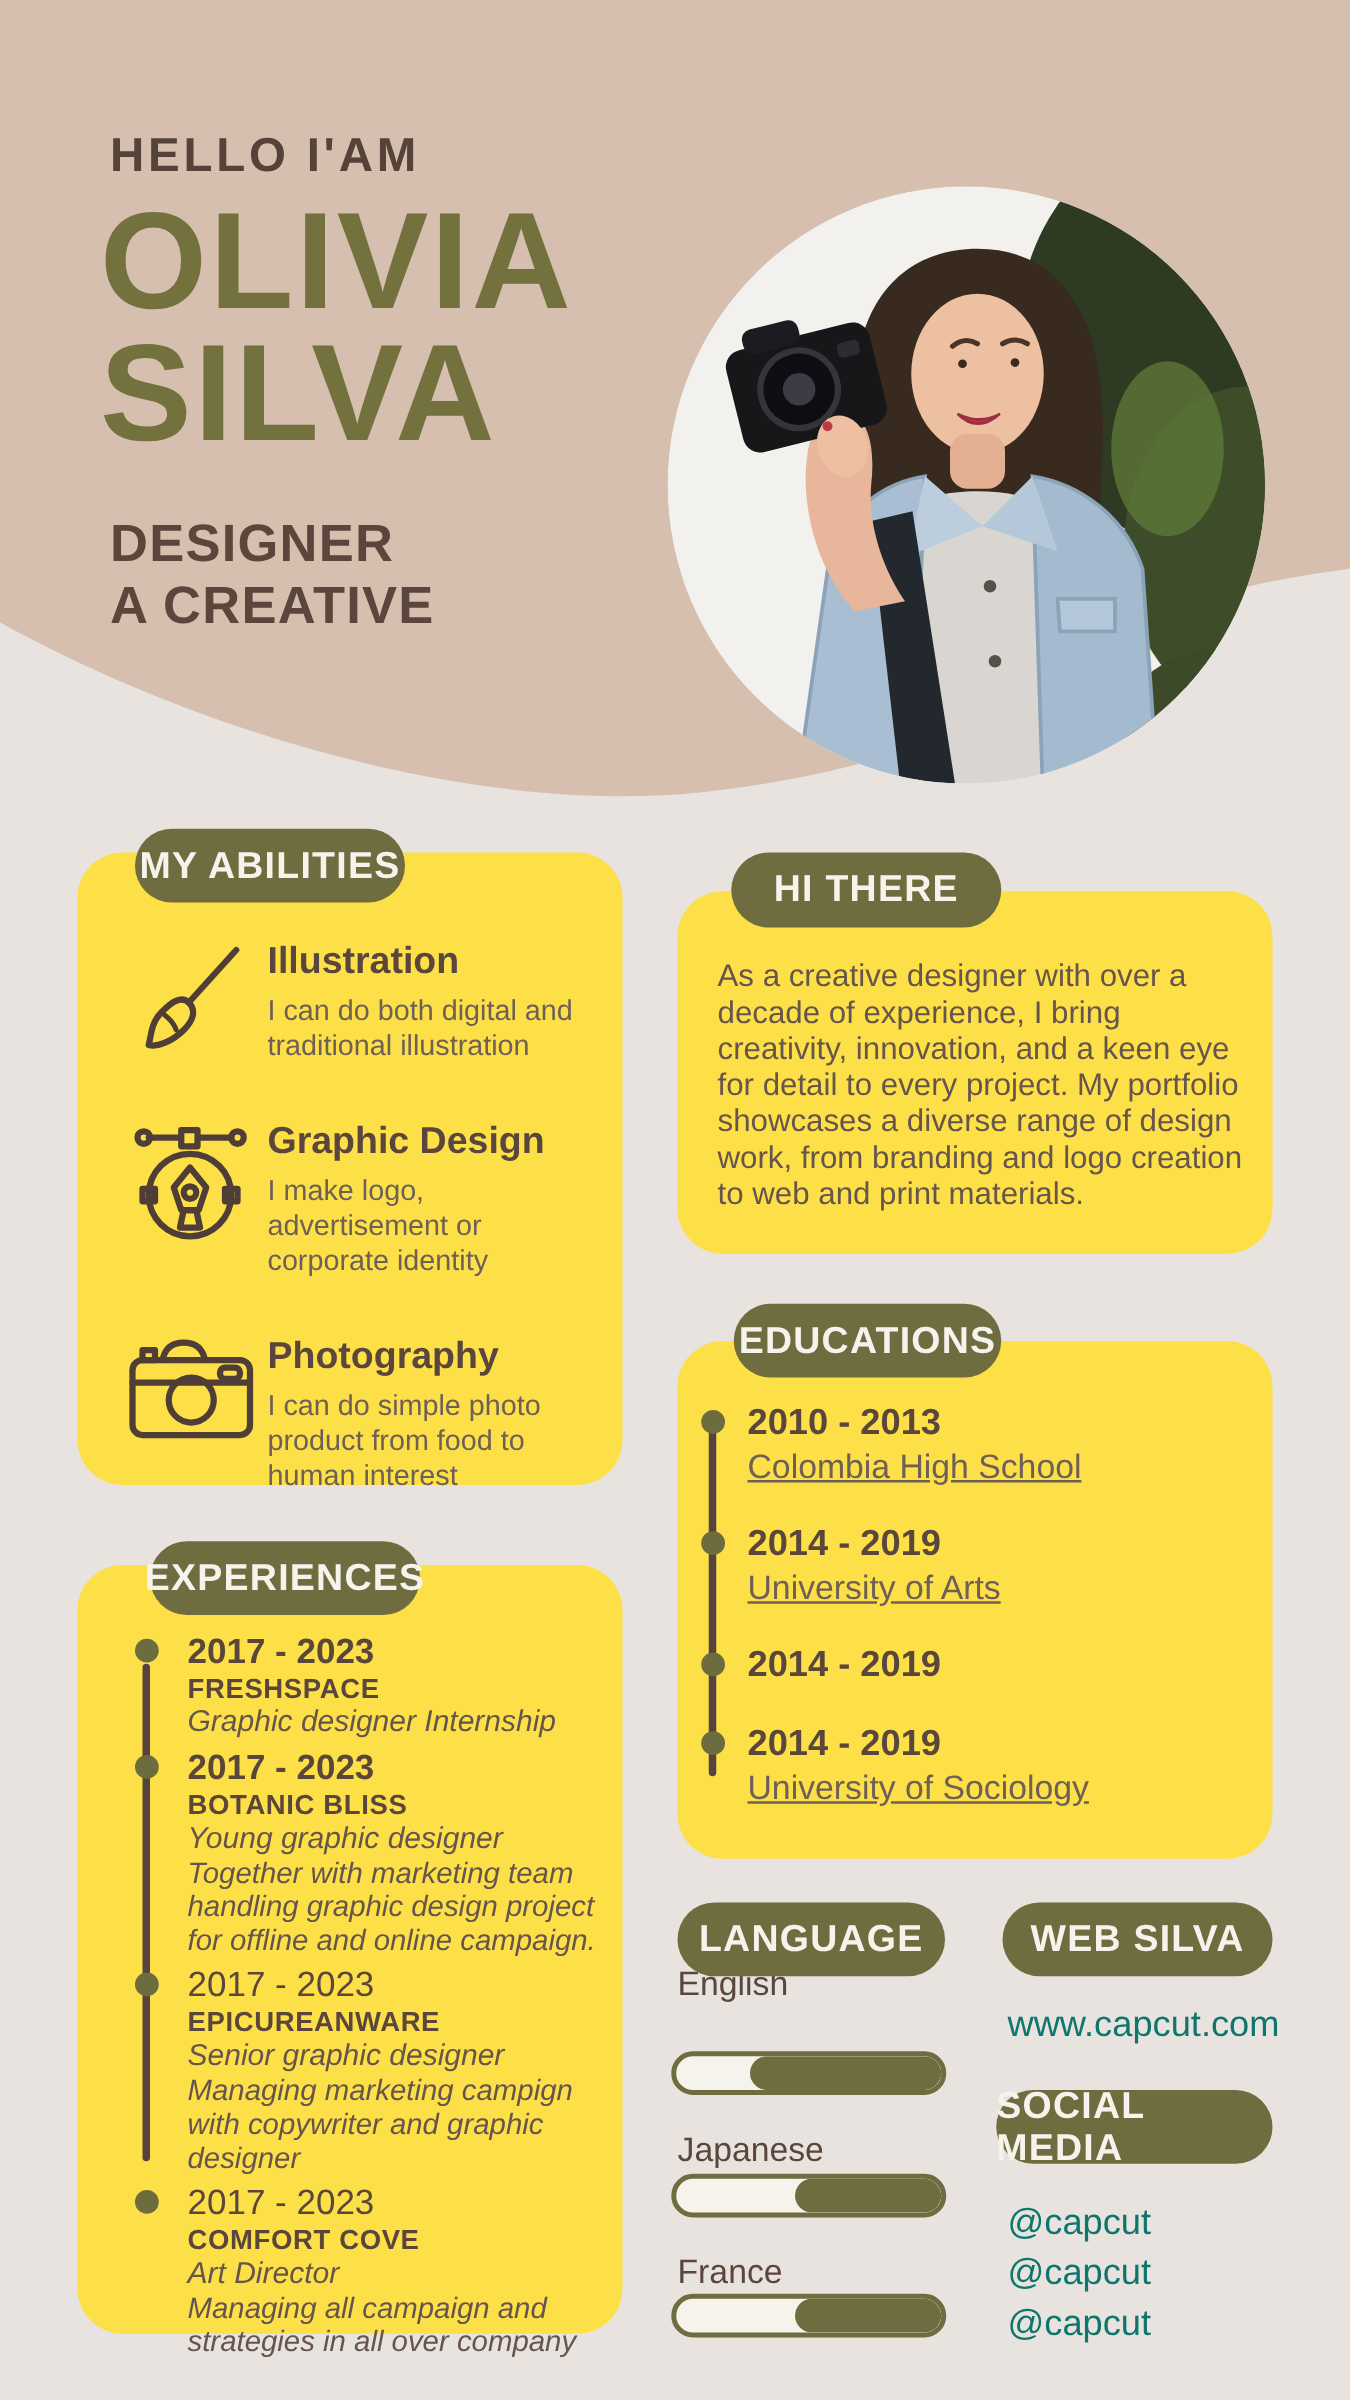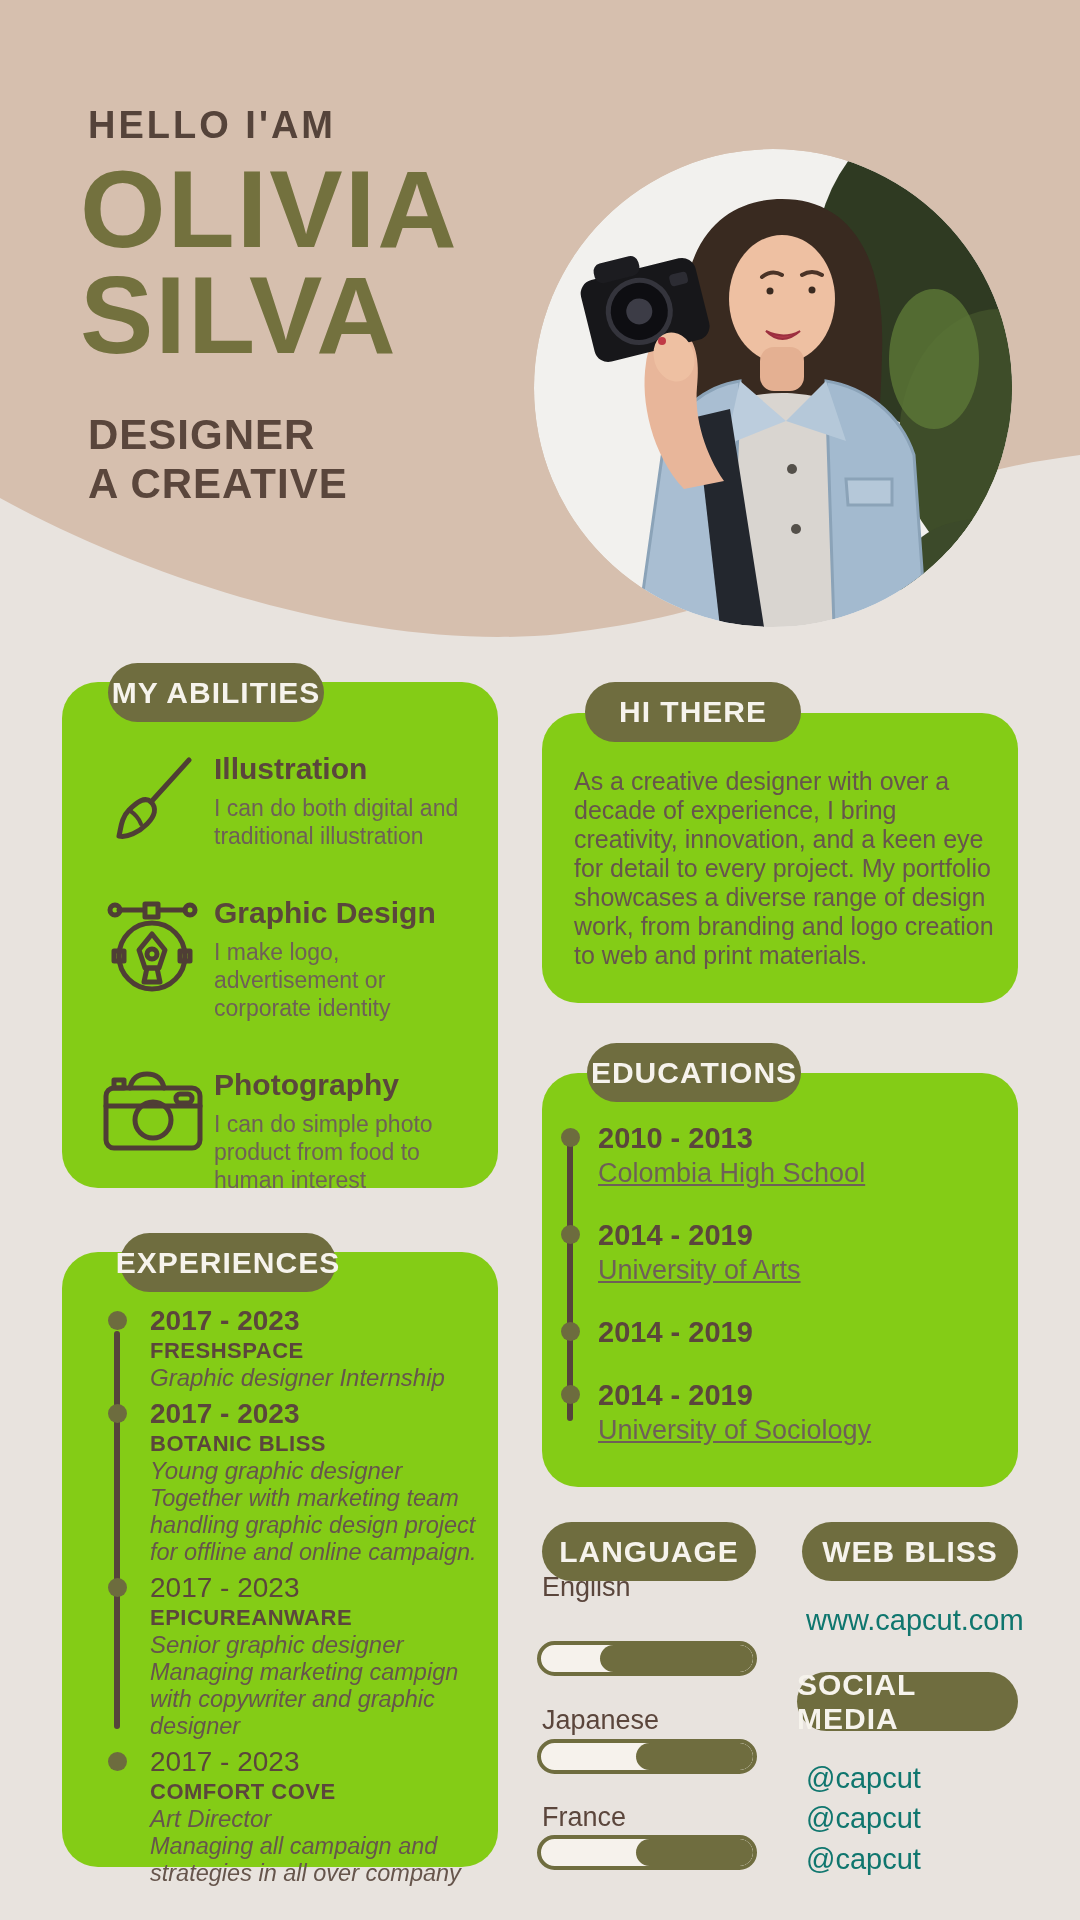--- a/index.html
+++ b/index.html
@@ -9,21 +9,21 @@
   
   .hero-svg{left:0;top:0;width:1080px;height:680px;}
   .greeting{left:88px;top:104px;font-size:38px;font-weight:bold;letter-spacing:3px;color:#55433a;}
   .name{left:80px;top:156px;font-size:110px;line-height:106px;font-weight:bold;letter-spacing:2px;color:#73713e;}
   .role{left:88px;top:410px;font-size:42px;line-height:49px;font-weight:bold;letter-spacing:1px;color:#5a463c;}
   .photo{left:534px;top:149px;width:478px;height:478px;border-radius:50%;overflow:hidden;}
   
   .pill{display:flex;align-items:center;justify-content:center;background:#6f6d3f;border-radius:34px;
         color:#f6f3ec;font-weight:bold;font-size:30px;letter-spacing:1px;z-index:5;}
   
-  .card{background:#84cc16;border-radius:36px;z-index:1;}
+  .card{background:#fde047;border-radius:36px;z-index:1;}
   .abilities-card{left:62px;top:682px;width:436px;height:506px;padding:70px 20px 0 30px;box-sizing:border-box;}
   .ability-row{display:flex;margin-bottom:46px;}
   .ability-icon{width:122px;flex:0 0 122px;display:flex;justify-content:center;align-items:flex-start;}
   .ability-title{font-size:30px;font-weight:bold;color:#5a463c;margin-bottom:8px;}
   .ability-desc{font-size:23px;line-height:28px;color:#6e6057;width:255px;}
   .hithere-card{left:542px;top:713px;width:476px;height:290px;box-sizing:border-box;padding:54px 22px 0 32px;}
   .about-text{font-size:25px;line-height:29px;color:#66554c;white-space:pre-line;}
   
   .edu-card{left:542px;top:1073px;width:476px;height:414px;box-sizing:border-box;padding:48px 10px 0 56px;}
   .timeline-line{position:absolute;width:6px;background:#55443b;border-radius:3px;}
@@ -252,21 +252,21 @@
   <div class="abs lang-label" style="left:542px;top:1705px;">Japanese</div>
   <div class="abs bar" style="left:537px;top:1739px;">
     <div class="bar-fill" style="width: 55%;"></div>
   </div>
   <div class="abs lang-label" style="left:542px;top:1802px;">France</div>
   <div class="abs bar" style="left:537px;top:1835px;">
     <div class="bar-fill" style="width: 55%;"></div>
   </div>
 
   <div class="abs pill" style="left:802px;top:1522px;width:216px;height:59px;">
-    <span>WEB BLISS</span>
+    <span>WEB SILVA</span>
   </div>
   <div class="abs url" style="left:806px;top:1604px;">www.capcut.com</div>
 
   <div class="abs pill" style="left:797px;top:1672px;width:221px;height:59px;">
     <span>SOCIAL MEDIA</span>
   </div>
   <div class="abs handle" style="left:806px;top:1762px;">@capcut</div>
   <div class="abs handle" style="left:806px;top:1802px;">@capcut</div>
   <div class="abs handle" style="left:806px;top:1843px;">@capcut</div>
 

